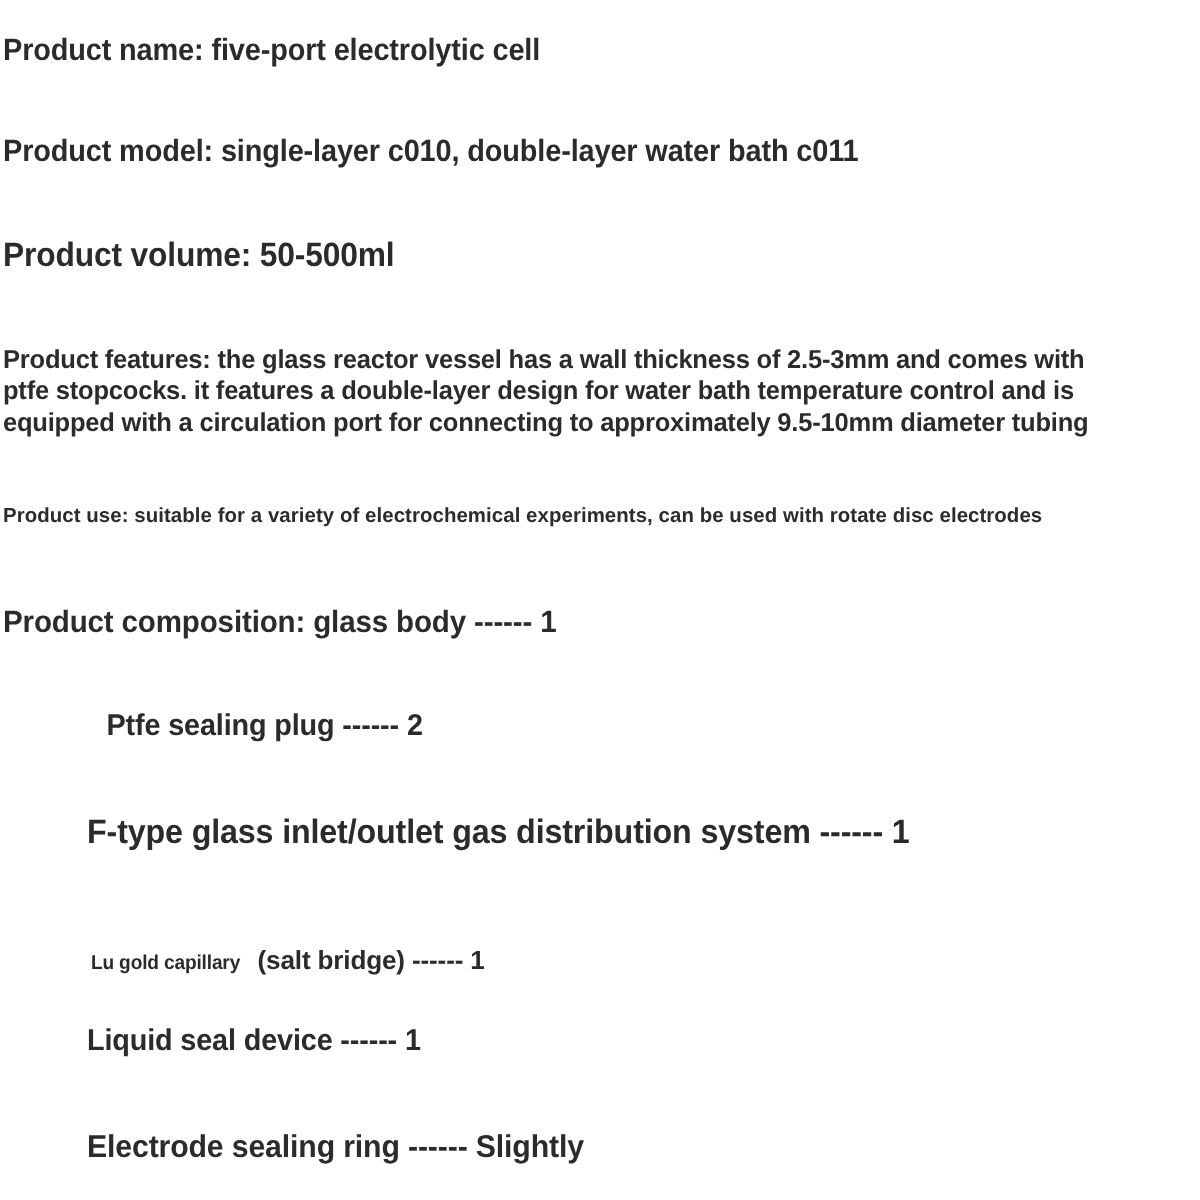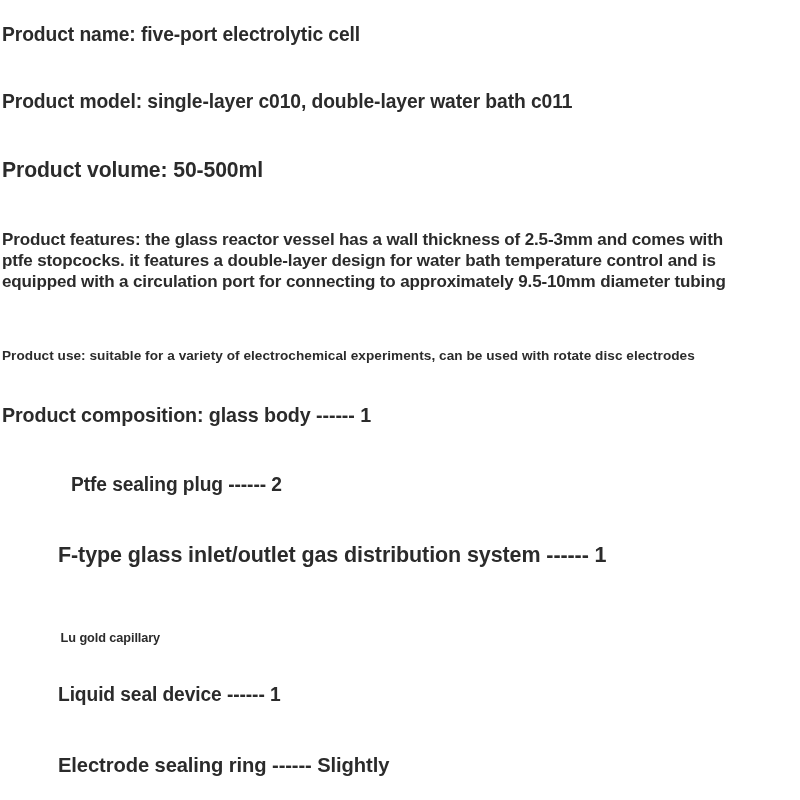--- a/index.html
+++ b/index.html
@@ -65,21 +65,21 @@
     line-height: 21px;
     white-space: pre-line;
     letter-spacing: -0.15px;
     transform: scaleX(0.985);
     transform-origin: left top;
   }
 
   
   .spec-use {
     left: 2px;
-    top: 348px;
+    top: 336px;
     font-size: 13.6px;
     letter-spacing: 0.05px;
     transform: scaleX(1.0);
     transform-origin: left center;
   }
 
   
   .comp-head {
     left: 2px;
     top: 403px;
@@ -153,19 +153,20 @@
   <div class="line spec-use">Product use: suitable for a variety of electrochemical experiments, can be used with rotate disc electrodes</div>
 
   <div class="line comp-head">Product composition: glass body ------ 1</div>
 
   <div class="line comp-ptfe">Ptfe sealing plug ------ 2</div>
 
   <div class="line comp-ftype">F-type glass inlet/outlet gas distribution system ------ 1</div>
 
   <div class="line comp-capillary">
     <span class="cap-small">Lu gold capillary</span>
+    <span class="cap-big">(salt bridge) ------ 1</span>
   </div>
 
   <div class="line comp-liquid">Liquid seal device ------ 1</div>
 
   <div class="line comp-electrode">Electrode sealing ring ------ Slightly</div>
 
 </div>
 
 </body></html>

